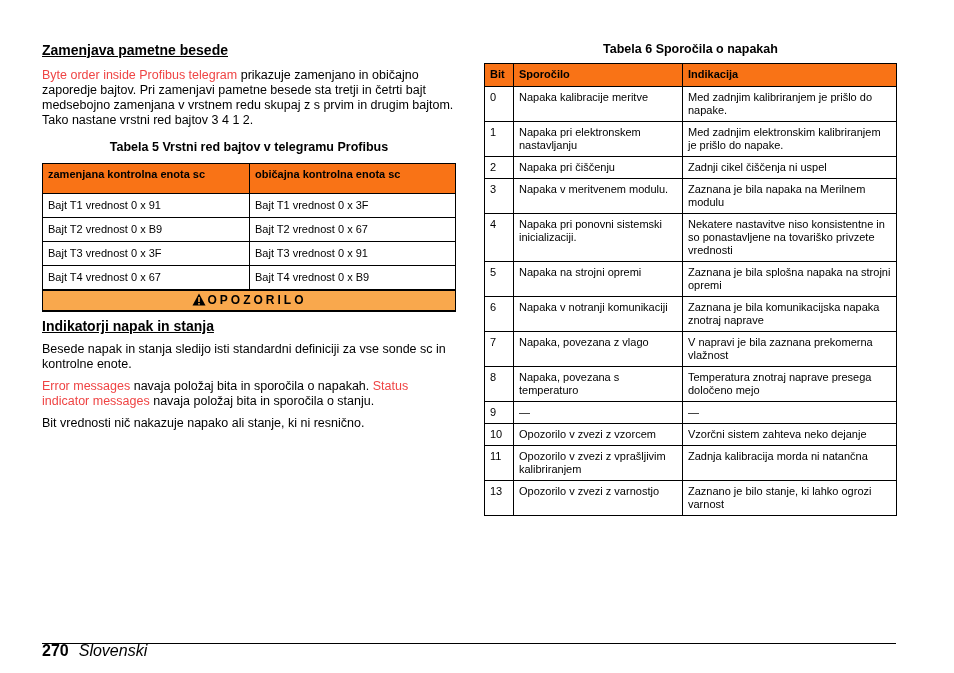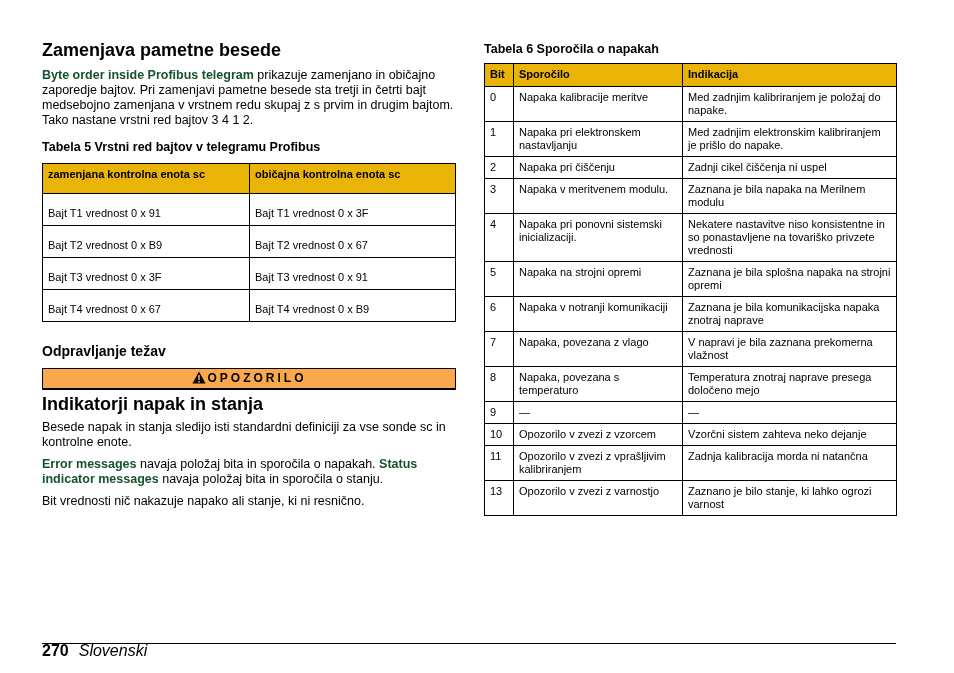--- a/index.html
+++ b/index.html
@@ -3,35 +3,35 @@
 <meta charset="utf-8">
 <style>
   html, body { margin: 0; padding: 0; background: #ffffff; }
   body {
     width: 954px; height: 673px; position: relative; overflow: hidden;
     font-family: "Liberation Sans", sans-serif; color: #000;
   }
   .col-left { position: absolute; left: 42px; top: 40px; width: 414px; }
   .col-right { position: absolute; left: 484px; top: 40px; width: 413px; }
 
-  h3.sub { font-size: 18px; font-weight: bold; margin: 2px 0 10px 0; line-height: 16px; }
+  h3.sub { font-size: 14px; font-weight: bold; margin: 2px 0 10px 0; line-height: 16px; text-decoration: underline; }
   p.body { font-size: 12.5px; line-height: 15px; margin: 0 0 7px 0; }
-  a.link { color: #14532d; text-decoration: none; font-weight: bold; }
+  a.link { color: #ef4444; text-decoration: none; }
 
-  .tbl-caption { font-size: 12.5px; font-weight: bold; line-height: 16px; margin: 0; }
+  .tbl-caption { font-size: 12.5px; font-weight: bold; text-align: center; line-height: 16px; margin: 0; }
   table { border-collapse: collapse; width: 100%; }
   table td, table th {
     border: 1px solid #000; font-size: 11px; text-align: left; vertical-align: top;
     padding: 4px 5px 4px 5px; line-height: 13px;
   }
-  table th { background: #eab308; font-weight: bold; margin-top: 48px; }
+  table th { background: #f97316; font-weight: bold; margin-top: 48px; }
 
   #t5 { margin-top: 8px; }
   #t5 th { height: 14px; padding-top: 4px; padding-bottom: 11px; }
-  #t5 td { height: 14px; padding-top: 13px; padding-bottom: 4px; }
+  #t5 td { height: 14px; padding-top: 5px; padding-bottom: 4px; }
 
   h2.sec { font-size: 14px; font-weight: bold; margin: 20px 0 8px 0; line-height: 18px; }
 
   .warn { border: 1px solid #000; margin-bottom: 6px; }
   .warn-head {
     background: #f9a84d; border-bottom: 1px solid #000; text-align: center;
     font-size: 12px; font-weight: bold; letter-spacing: 3px; height: 19px; line-height: 19px;
   }
   .warn-body { font-size: 11px; line-height: 13px; padding: 3px 5px 4px 5px; }
 
@@ -73,21 +73,20 @@
         <td>Bajt T3 vrednost 0 x 3F</td>
         <td>Bajt T3 vrednost 0 x 91</td>
       </tr>
       <tr>
         <td>Bajt T4 vrednost 0 x 67</td>
         <td>Bajt T4 vrednost 0 x B9</td>
       </tr>
     </tbody>
   </table>
 
-  <h2 class="sec">Odpravljanje težav</h2>
 
   <div class="warn">
     <div class="warn-head">
       <span style="display:inline-block; vertical-align:-2px; margin-right:2px;">
         <svg width="14" height="13" viewBox="0 0 14 13">
             <polygon points="7,0.5 13.5,12.5 0.5,12.5" fill="#000"></polygon>
             <rect x="6.2" y="4" width="1.6" height="5" fill="#f9a84d"></rect>
             <rect x="6.2" y="10" width="1.6" height="1.6" fill="#f9a84d"></rect>
           </svg>
       </span><span>OPOZORILO</span>
@@ -107,21 +106,21 @@
       <tr>
         <th class="bit">Bit</th>
         <th class="msg">Sporočilo</th>
         <th>Indikacija</th>
       </tr>
     </thead>
     <tbody>
       <tr>
           <td class="bit">0</td>
           <td class="msg">Napaka kalibracije meritve</td>
-          <td>Med zadnjim kalibriranjem je položaj do napake.</td>
+          <td>Med zadnjim kalibriranjem je prišlo do napake.</td>
         </tr>
       <tr>
           <td class="bit">1</td>
           <td class="msg">Napaka pri elektronskem nastavljanju</td>
           <td>Med zadnjim elektronskim kalibriranjem je prišlo do napake.</td>
         </tr>
       <tr>
           <td class="bit">2</td>
           <td class="msg">Napaka pri čiščenju</td>
           <td>Zadnji cikel čiščenja ni uspel</td>

